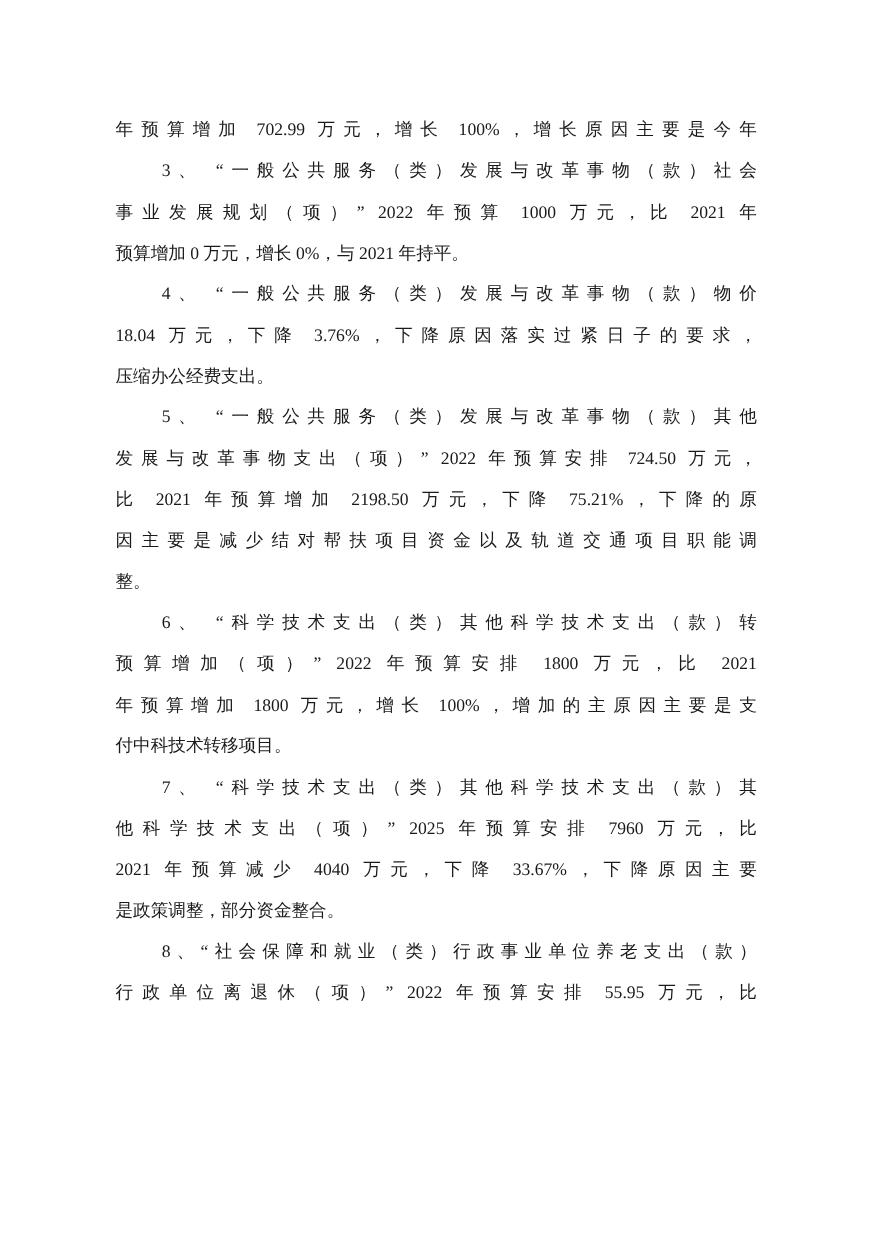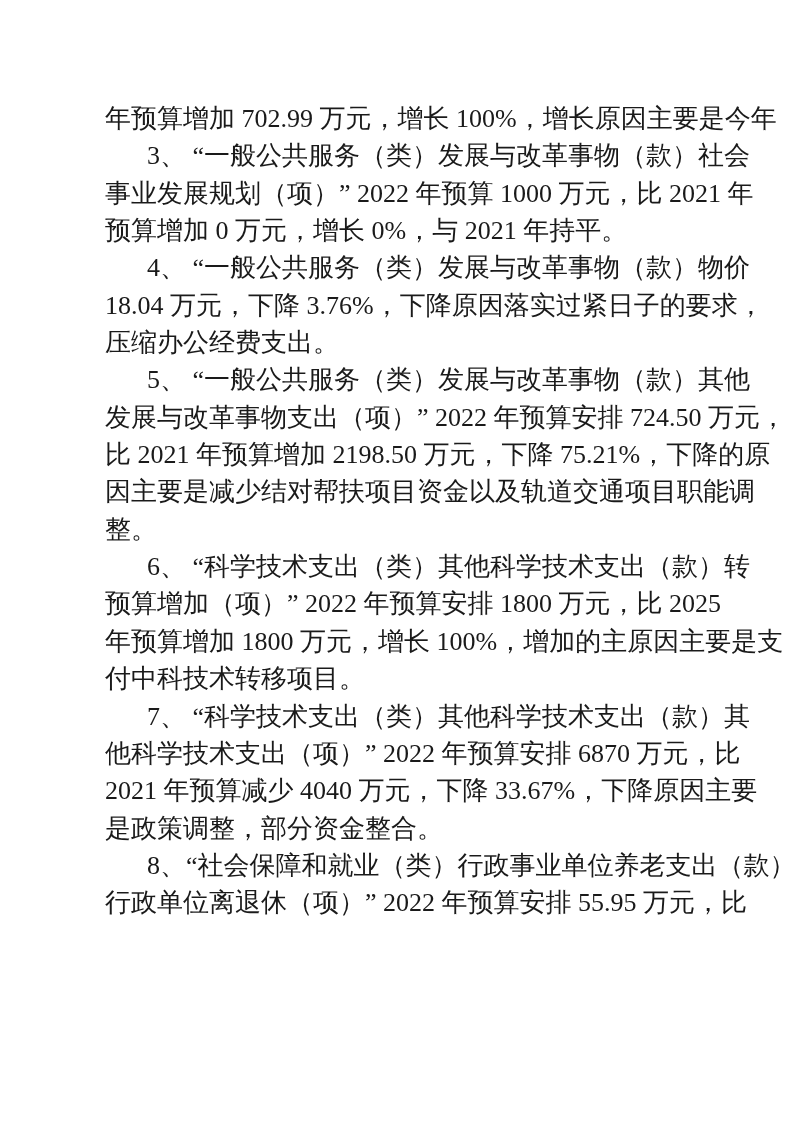--- a/index.html
+++ b/index.html
@@ -8,21 +8,21 @@
     background: #ffffff;
   }
   .page {
     position: relative;
     width: 793px;
     height: 1122px;
     background: #ffffff;
     box-sizing: border-box;
     padding: 100px 105px 0 105px;
     font-family: "Liberation Serif", "DejaVu Serif", serif;
-    font-size: 26px;
+    font-size: 16px;
     color: #1a1a1a;
     overflow: hidden;
   }
   .doc-body {
     width: 583px;
   }
   .line {
     height: 37.35px;
     line-height: 37.35px;
     white-space: nowrap;
@@ -53,23 +53,23 @@
       <div class="line no-justify"><span class="seg">预算增加 0 万元，增长 0%，与 2021 年持平。</span></div>
       <div class="line indent"><span class="seg bold">4、 “一般公共服务（类）发展与改革事物（款）物价</span></div>
       <div class="line"><span class="seg">18.04 万元，下降 3.76%，下降原因落实过紧日子的要求，</span></div>
       <div class="line no-justify"><span class="seg">压缩办公经费支出。</span></div>
       <div class="line indent"><span class="seg bold">5、 “一般公共服务（类）发展与改革事物（款）其他</span></div>
       <div class="line"><span class="seg bold">发展与改革事物支出（项）”</span><span class="seg"> 2022 年预算安排 724.50 万元，</span></div>
       <div class="line"><span class="seg">比 2021 年预算增加 2198.50 万元，下降 75.21%，下降的原</span></div>
       <div class="line"><span class="seg">因主要是减少结对帮扶项目资金以及轨道交通项目职能调</span></div>
       <div class="line no-justify"><span class="seg">整。</span></div>
       <div class="line indent"><span class="seg bold">6、 “科学技术支出（类）其他科学技术支出（款）转</span></div>
-      <div class="line"><span class="seg bold">预算增加（项）”</span><span class="seg"> 2022 年预算安排 1800 万元，比 2025</span></div>
+      <div class="line"><span class="seg bold">预算增加（项）”</span><span class="seg"> 2022 年预算安排 1800 万元，比 2021</span></div>
       <div class="line"><span class="seg">年预算增加 1800 万元，增长 100%，增加的主原因主要是支</span></div>
       <div class="line no-justify"><span class="seg">付中科技术转移项目。</span></div>
       <div class="line indent"><span class="seg bold">7、 “科学技术支出（类）其他科学技术支出（款）其</span></div>
-      <div class="line"><span class="seg bold">他科学技术支出（项）”</span><span class="seg"> 2022 年预算安排 6870 万元，比</span></div>
+      <div class="line"><span class="seg bold">他科学技术支出（项）”</span><span class="seg"> 2025 年预算安排 7960 万元，比</span></div>
       <div class="line"><span class="seg">2021 年预算减少 4040 万元，下降 33.67%，下降原因主要</span></div>
       <div class="line no-justify"><span class="seg">是政策调整，部分资金整合。</span></div>
       <div class="line indent"><span class="seg bold">8、“社会保障和就业（类）行政事业单位养老支出（款）</span></div>
       <div class="line"><span class="seg bold">行政单位离退休（项）”</span><span class="seg"> 2022 年预算安排 55.95 万元，比</span></div>
     </div>
 </div>
 
 </body></html>

